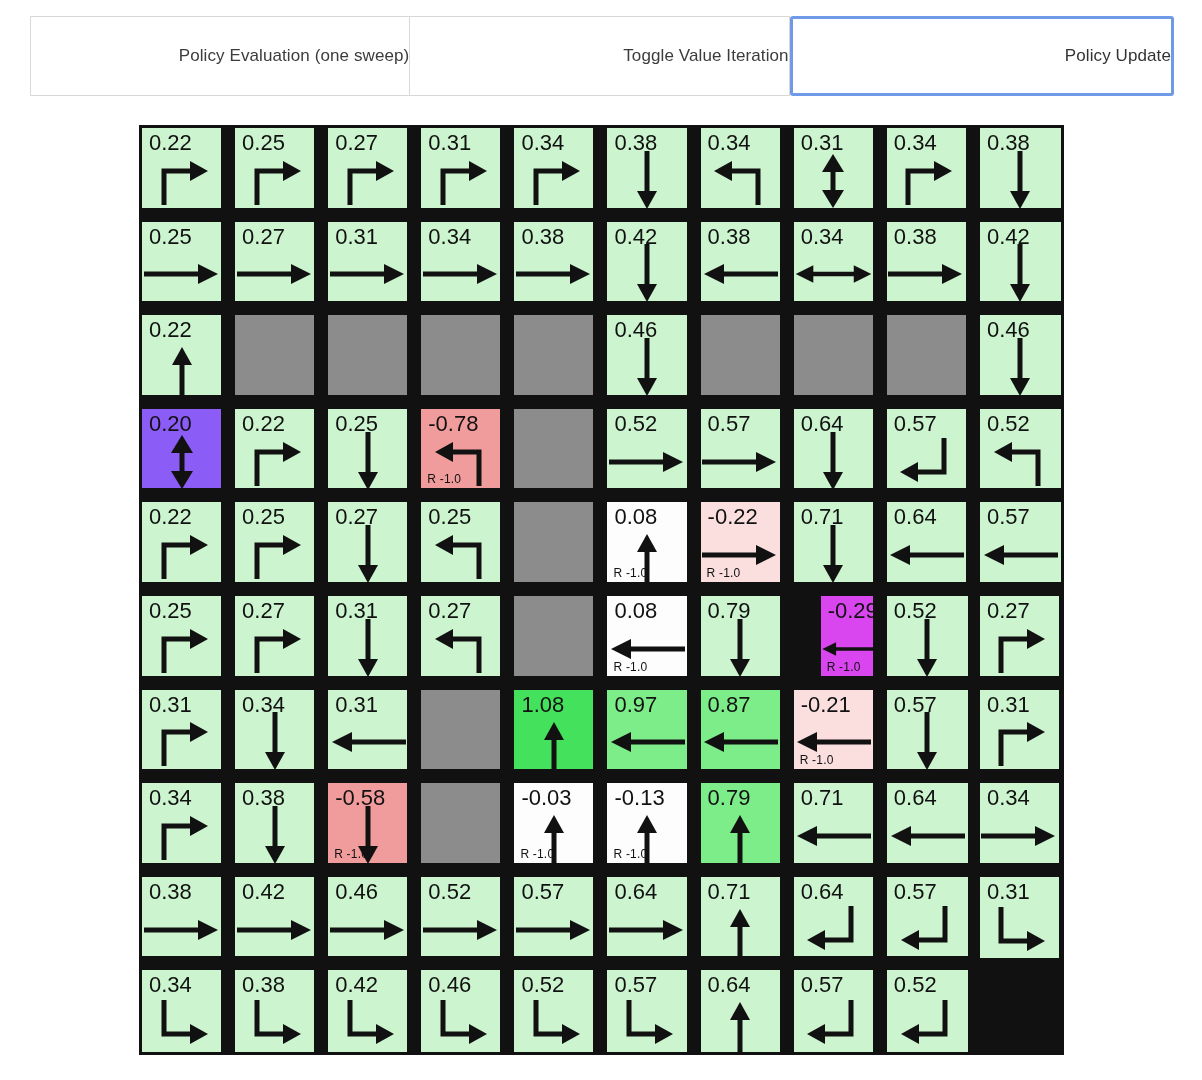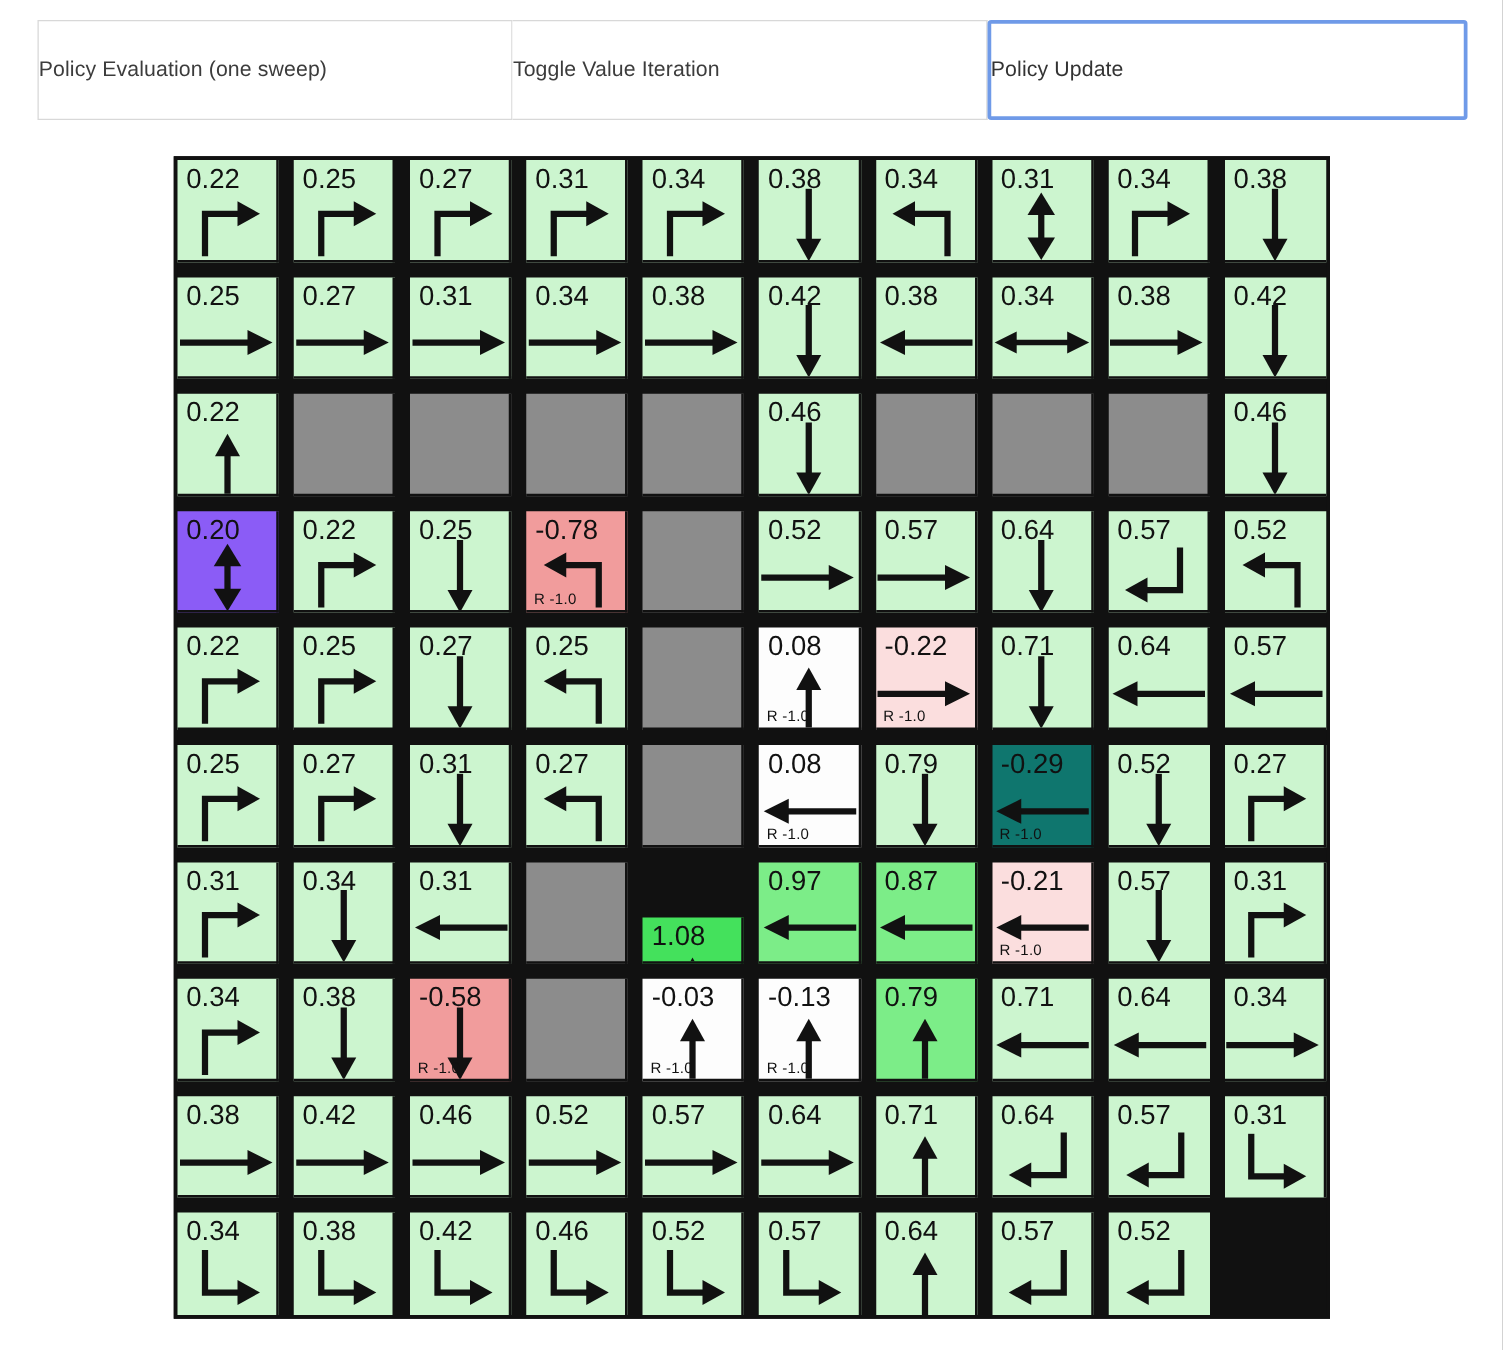--- a/index.html
+++ b/index.html
@@ -26,21 +26,21 @@
     display: flex;
     box-sizing: border-box;
   }
   .tbtn {
     flex: 1 1 0;
     background: #ffffff;
     border: 1px solid #d8d8d8;
     border-left-width: 0;
     display: flex;
     align-items: center;
-    justify-content: flex-start;
+    justify-content: flex-end;
     font-size: 17px;
     color: #3c3c3c;
     letter-spacing: 0.1px;
     box-sizing: border-box;
     cursor: pointer;
   }
   .tbtn:first-child { border-left-width: 1px; }
   .tbtn.selected {
     border: 3px solid #6f9ae8;
     border-radius: 3px;
@@ -559,21 +559,21 @@
         </div>
         <div class="cell" style="background: rgb(204, 245, 207);">
           <div class="val">0.79</div>
           <div class="arrow">
             <svg width="34" height="60" viewBox="0 0 34 60">
               <line x1="17" y1="2" x2="17" y2="44" stroke="#111" stroke-width="5" fill="none" stroke-linecap="square"></line>
               <polygon points="17,58 7,40 27,40" fill="#111"></polygon>
             </svg>
           </div>
         </div>
-        <div class="cell" style="background: #0f766e;">
+        <div class="cell" style="background: #d946ef; margin-left: 27px;">
           <div class="val">-0.29</div>
           <div class="arrow">
             <svg width="76" height="34" viewBox="0 0 76 34">
               <line x1="74" y1="17" x2="18" y2="17" stroke="#111" stroke-width="5" fill="none" stroke-linecap="square"></line>
               <polygon points="2,17 22,7 22,27" fill="#111"></polygon>
             </svg>
           </div>
           <div class="rew">R -1.0</div>
         </div>
         <div class="cell lastcol" style="background: rgb(204, 245, 207);">
@@ -615,21 +615,21 @@
         <div class="cell" style="background: rgb(204, 245, 207);">
           <div class="val">0.31</div>
           <div class="arrow">
             <svg width="76" height="34" viewBox="0 0 76 34">
               <line x1="74" y1="17" x2="18" y2="17" stroke="#111" stroke-width="5" fill="none" stroke-linecap="square"></line>
               <polygon points="2,17 22,7 22,27" fill="#111"></polygon>
             </svg>
           </div>
         </div>
         <div class="cell" style="background: rgb(140, 140, 140);"></div>
-        <div class="cell" style="background: rgb(68, 225, 92); margin-top: 44px;">
+        <div class="cell" style="background: rgb(68, 225, 92);">
           <div class="val">1.08</div>
           <div class="arrow up-pos">
             <svg width="34" height="60" viewBox="0 0 34 60">
               <line x1="17" y1="58" x2="17" y2="16" stroke="#111" stroke-width="5" fill="none" stroke-linecap="square"></line>
               <polygon points="17,2 7,20 27,20" fill="#111"></polygon>
             </svg>
           </div>
         </div>
         <div class="cell" style="background: rgb(124, 237, 136);">
           <div class="val">0.97</div>

